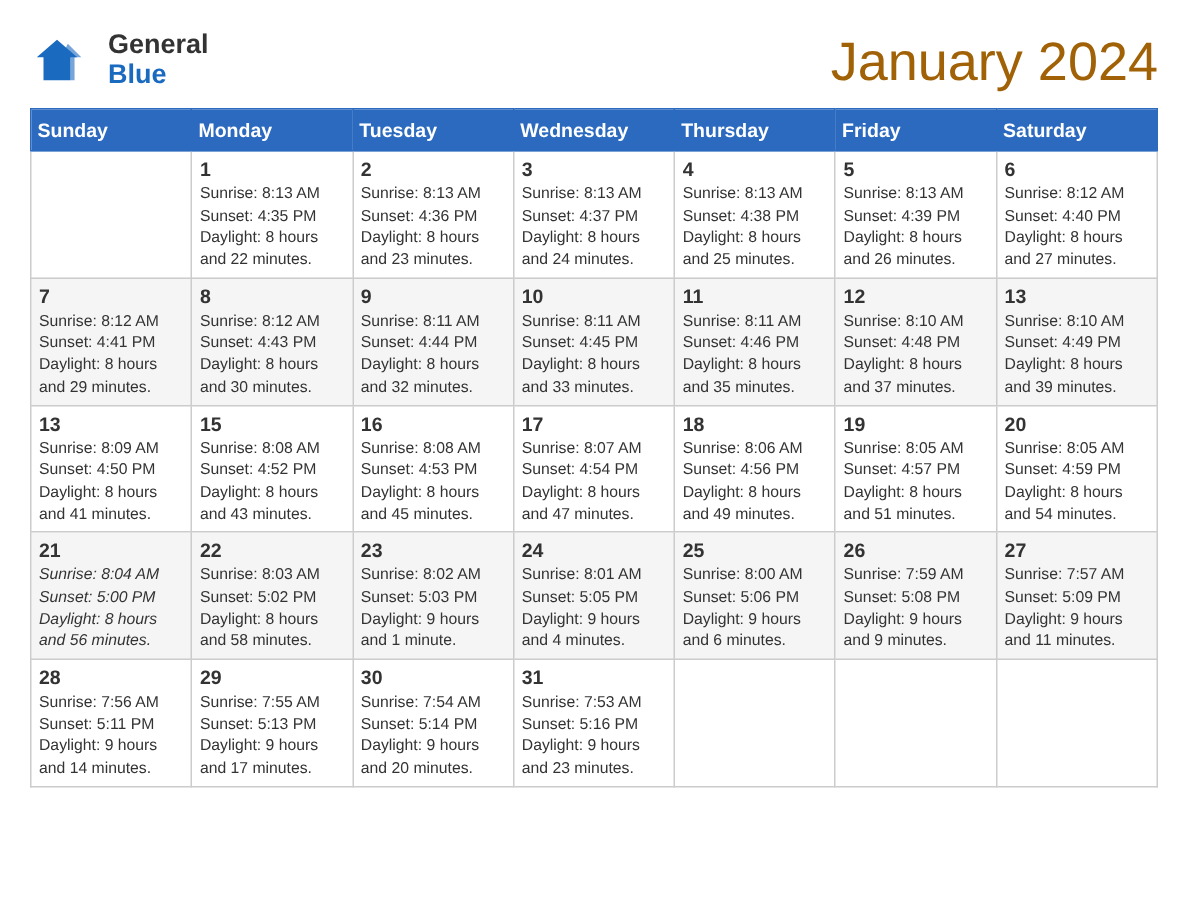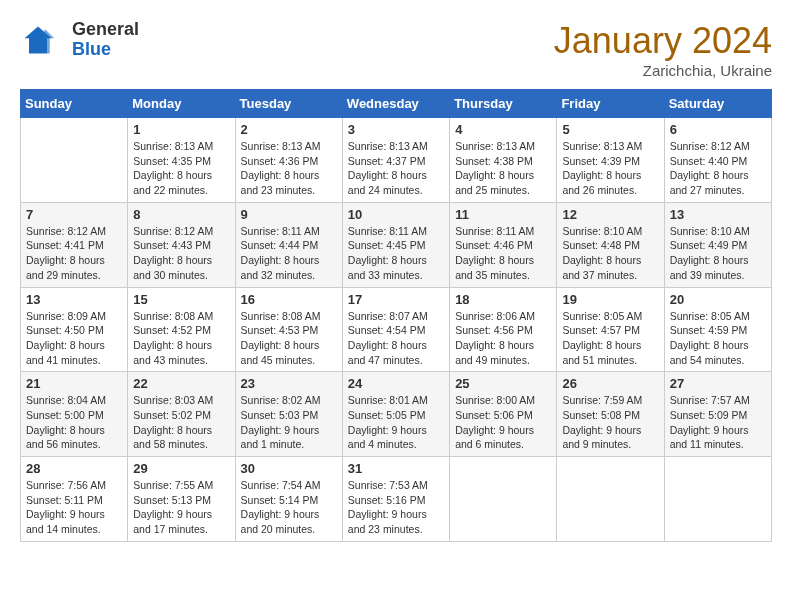--- a/index.html
+++ b/index.html
@@ -96,21 +96,20 @@
       <polygon points="20,5 35,18 30,18 30,35 10,35 10,18 5,18" fill="#1a6abf"></polygon>
       <polygon points="28,8 38,18 33,18 33,35 30,35 30,18 23,18" fill="#1a6abf" opacity="0.6"></polygon>
     </svg>
     <div class="logo-text">
       <span class="logo-general">General</span>
       <span class="logo-blue">Blue</span>
     </div>
   </div>
   <div class="title-block">
     <div class="month-title">January 2024</div>
-    <div class="subtitle">Zarichchia, Ukraine</div>
   </div>
 </div>
 
 <table class="calendar">
   <thead>
     <tr>
     <th>Sunday</th>
         <th>Monday</th>
         <th>Tuesday</th>
         <th>Wednesday</th>
@@ -263,21 +262,21 @@
           <div class="day-number">20</div>
           <div class="day-info" style="white-space: pre-line;">Sunrise: 8:05 AM
 Sunset: 4:59 PM
 Daylight: 8 hours
 and 54 minutes.</div>
         </td>
       </tr>
       <tr>
         <td>
           <div class="day-number">21</div>
-          <div class="day-info" style="white-space: pre-line;">Sunrise: 8:04 AM
+          <div class="day-info" style="white-space: pre-line; font-style: italic;">Sunrise: 8:04 AM
 Sunset: 5:00 PM
 Daylight: 8 hours
 and 56 minutes.</div>
         </td>
         <td>
           <div class="day-number">22</div>
           <div class="day-info" style="white-space: pre-line;">Sunrise: 8:03 AM
 Sunset: 5:02 PM
 Daylight: 8 hours
 and 58 minutes.</div>

